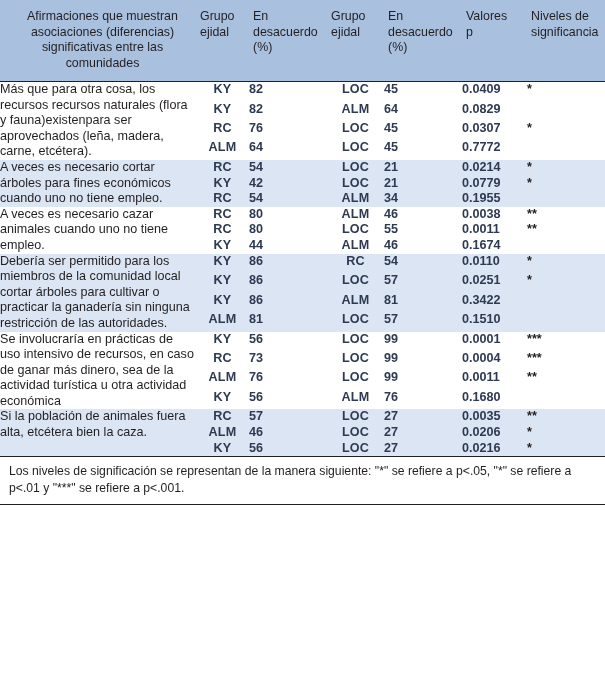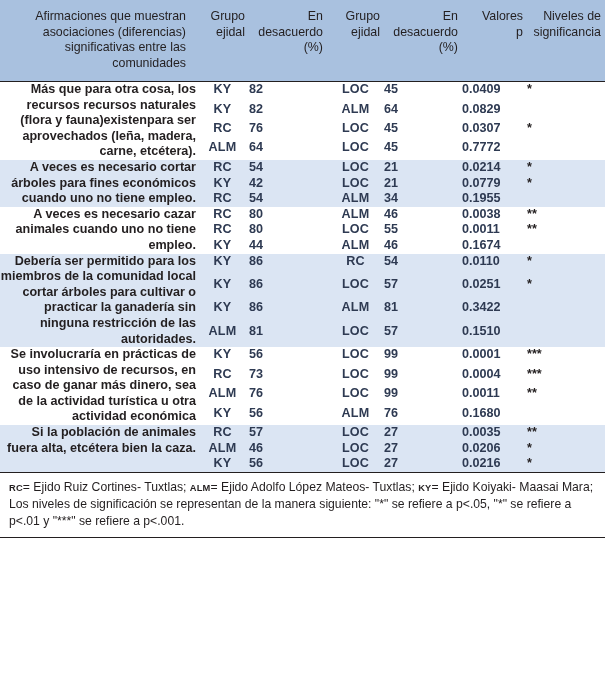--- a/index.html
+++ b/index.html
@@ -35,46 +35,45 @@
   col.c-sig    { width: 78px; }
 
   thead th {
     background: #a9c1df;
     color: #231f20;
     font-weight: normal;
     font-size: 12.4px;
     line-height: 15.5px;
     vertical-align: top;
     padding: 9px 4px 10px 4px;
-    text-align: right;
+    text-align: left;
     border: none;
   }
   thead th.stmt-head {
-    text-align: right;
+    text-align: center;
     padding-left: 19px;
     padding-right: 10px;
   }
   thead tr {
     border-bottom: 1.6px solid #231f20;
   }
   table.sig-table tbody td {
     font-size: 12.6px;
     line-height: 15.6px;
     padding: 0;
     vertical-align: top;
     border: none;
   }
   tbody tr.band td { background: #dbe5f3; }
   tbody tr.plain td { background: #ffffff; }
 
   td.stmt {
-    text-align: right;
+    text-align: left;
     padding: 7px 8px 6px 9px;
     vertical-align: top;
-    font-weight: bold;
   }
   td.num {
     font-size: 14.4px;
     font-weight: bold;
     color: #2e3a52;
     padding-top: 6px;
   }
   td.grp {
     text-align: center;
     font-size: 9.2px;
@@ -332,19 +331,18 @@
           <td class="num">56</td>
           <td class="grp">LOC</td>
           <td class="num">27</td>
           <td class="pval">0.0216</td>
           <td class="sig">*</td>
         </tr>
       </tbody>
   </table>
 
   <div id="footer">
-    <span class="ln"><span class="abbr">RC</span><span>= Ejido Ruiz Cortines- Tuxtlas; </span><span class="abbr">ALM</span><span>= Ejido Adolfo López Mateos- Tuxtlas; </span><span class="abbr">KY</span><span>= Ejido Koiyaki- Maasai Mara;</span></span>
     <span class="ln">Los niveles de significación se representan de la manera siguiente: "*" se refiere a p&lt;.05, "*" se refiere a</span>
     <span class="ln">p&lt;.01 y "***" se refiere a p&lt;.001.</span>
   </div>
   <div id="bottom-rule"></div>
 
 </div>
 
 </body></html>

